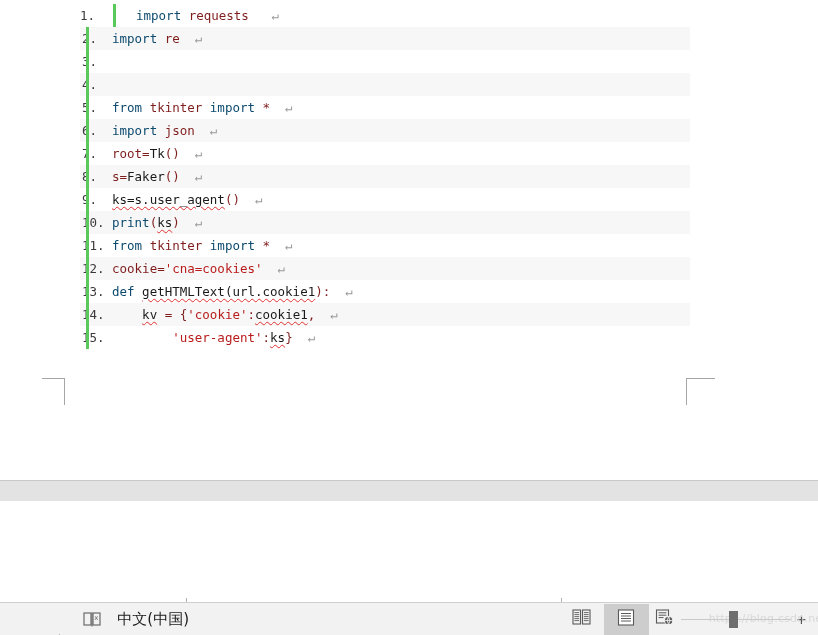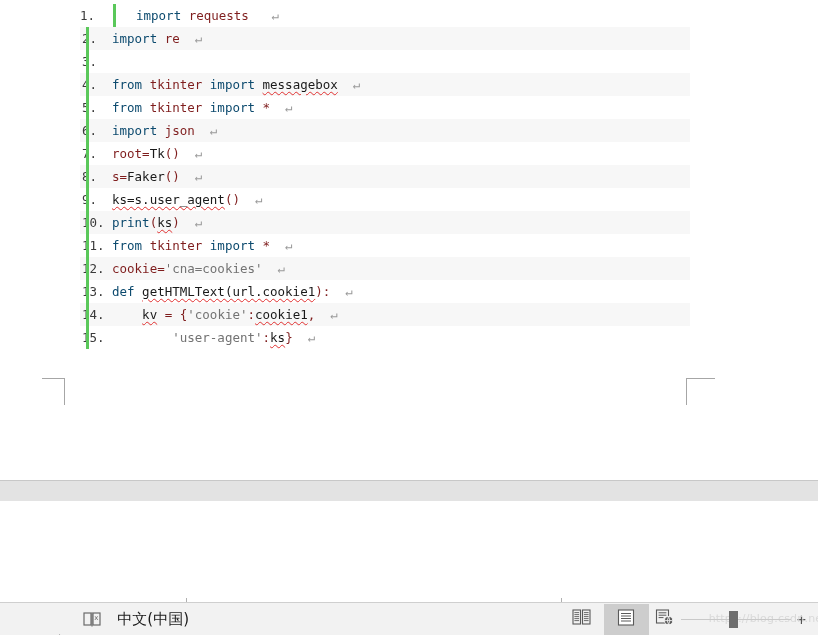--- a/index.html
+++ b/index.html
@@ -35,21 +35,21 @@
     font-size:12.5px;color:#1a1a1a;white-space:pre;}
   .code-line.stripe{background:#f7f7f7;}
   .changebar{position:absolute;left:6px;top:0;width:3px;height:23px;background:#5ac85a;}
   .code-line.l1 .changebar{left:33px;}
   .lineno{display:inline-block;width:30px;text-align:left;padding-left:2px;
           color:#3a3a3a;font-family:"DejaVu Sans Mono","Liberation Mono",monospace;font-size:12.5px;}
   .code-line.l1 .lineno{width:0;padding:0;}
   .code-line.l1 .codetext{margin-left:56px;}
   .codetext{display:inline-block;}
   .kw{color:#0c4a6e;font-weight:normal;}
-  .str{color:#737373;}
+  .str{color:#b91c1c;}
   .pl{color:#7f1d1d;}
   .pilcrow{color:#9a9a9a;font-weight:normal;}
   .sq{ text-decoration:underline; text-decoration-color:#e03030;
        text-decoration-style:wavy; text-decoration-thickness:1px;
        text-underline-offset:2px;}
   .sqb{ text-decoration-color:#2b4fd8;
        text-decoration-style:wavy; text-decoration-thickness:1px;
        text-underline-offset:2px;}
 
   
@@ -77,21 +77,21 @@
 
 <div class="app">
 
   <div class="doc-canvas">
 
     <div class="page page-one">
       <div class="code-block" id="code-block">
           <div class="code-line l1"><span class="changebar"></span><span class="lineno">1.</span><span class="codetext"><span class="kw">import</span><span class="pl"> requests</span><span class="pilcrow">   ↵</span></span></div>
           <div class="code-line stripe"><span class="changebar"></span><span class="lineno">2.</span><span class="codetext"><span class="kw">import</span><span class="pl"> re</span><span class="pilcrow">  ↵</span></span></div>
           <div class="code-line"><span class="changebar"></span><span class="lineno">3.</span></div>
-          <div class="code-line stripe"><span class="changebar"></span><span class="lineno">4.</span><span class="codetext"><span class="kw">from</span><span class="pl"> tkinter </span><span class="kw">import</span><span class="pl"> </span><span class="sq">messagebox</span><span class="pilcrow">  ↵</span></span></div>
+          <div class="code-line stripe"><span class="changebar"></span><span class="lineno">4.</span></div>
           <div class="code-line"><span class="changebar"></span><span class="lineno">5.</span><span class="codetext"><span class="kw">from</span><span class="pl"> tkinter </span><span class="kw">import</span><span class="pl"> *</span><span class="pilcrow">  ↵</span></span></div>
           <div class="code-line stripe"><span class="changebar"></span><span class="lineno">6.</span><span class="codetext"><span class="kw">import</span><span class="pl"> json</span><span class="pilcrow">  ↵</span></span></div>
           <div class="code-line"><span class="changebar"></span><span class="lineno">7.</span><span class="codetext"><span class="pl">root=</span><span class="sqb">Tk</span><span class="pl">()</span><span class="pilcrow">  ↵</span></span></div>
           <div class="code-line stripe"><span class="changebar"></span><span class="lineno">8.</span><span class="codetext"><span class="pl">s=</span><span class="sqb">Faker</span><span class="pl">()</span><span class="pilcrow">  ↵</span></span></div>
           <div class="code-line"><span class="changebar"></span><span class="lineno">9.</span><span class="codetext"><span class="sq">ks=s.user_agent</span><span class="pl">()</span><span class="pilcrow">  ↵</span></span></div>
           <div class="code-line stripe"><span class="changebar"></span><span class="lineno">10.</span><span class="codetext"><span class="kw">print</span><span class="pl">(</span><span class="sq">ks</span><span class="pl">)</span><span class="pilcrow">  ↵</span></span></div>
           <div class="code-line"><span class="changebar"></span><span class="lineno">11.</span><span class="codetext"><span class="kw">from</span><span class="pl"> tkinter </span><span class="kw">import</span><span class="pl"> *</span><span class="pilcrow">  ↵</span></span></div>
           <div class="code-line stripe"><span class="changebar"></span><span class="lineno">12.</span><span class="codetext"><span class="pl">cookie=</span><span class="str">'cna=cookies'</span><span class="pilcrow">  ↵</span></span></div>
           <div class="code-line"><span class="changebar"></span><span class="lineno">13.</span><span class="codetext"><span class="kw">def</span><span class="pl"> </span><span class="sq">getHTMLText(url.cookie1</span><span class="pl">):</span><span class="pilcrow">  ↵</span></span></div>
           <div class="code-line stripe"><span class="changebar"></span><span class="lineno">14.</span><span class="codetext"><span class="pl">    </span><span class="sq">kv</span><span class="pl"> = {</span><span class="str">'cookie'</span><span class="pl">:</span><span class="sq">cookie1</span><span class="pl">,</span><span class="pilcrow">  ↵</span></span></div>

